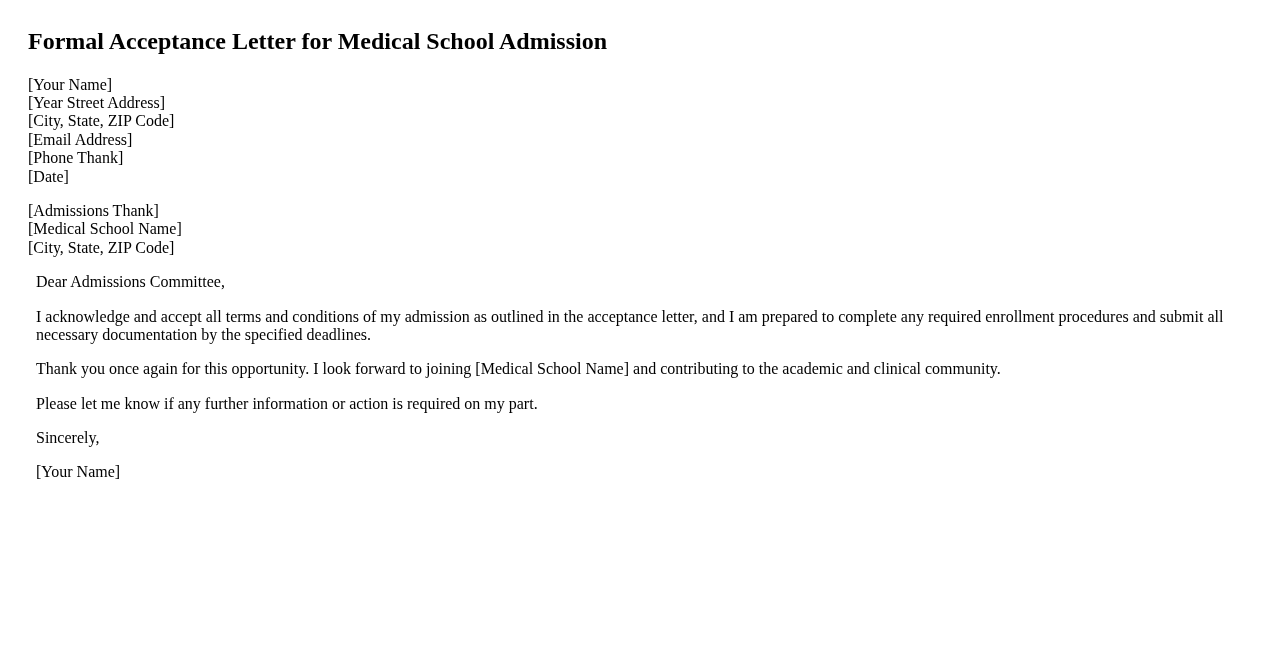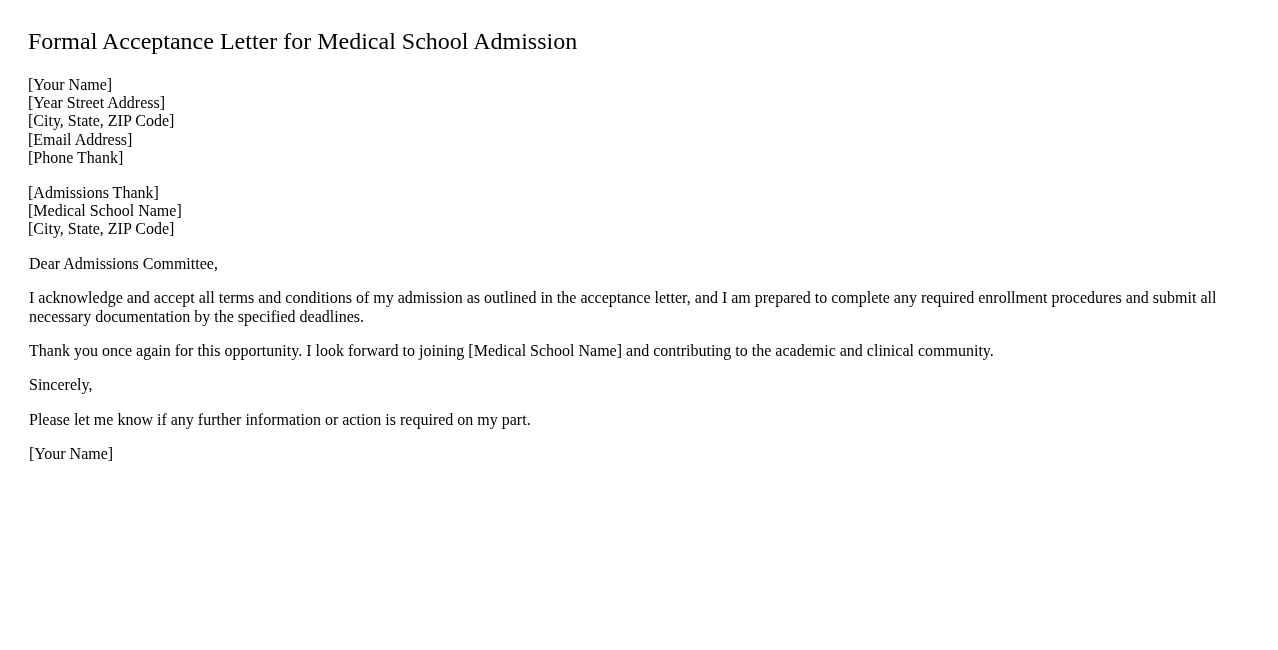--- a/index.html
+++ b/index.html
@@ -14,61 +14,62 @@
     height: 650px;
     padding: 8px 28px;
     background: #ffffff;
     font-family: "Liberation Serif", "DejaVu Serif", serif;
     font-size: 16px;
     line-height: 1.15;
     overflow: hidden;
   }
   .doc-title {
     font-size: 24px;
-    font-weight: normal;
+    font-weight: bold;
     margin: 20px 0 20px 0;
     line-height: 1.15;
   }
   .block {
     margin: 16px 0;
   }
   .block .line {
     
   }
   .para {
-    margin: 16px 1px;
+    margin: 16px 8px;
   }
 </style>
 </head>
 <body>
 
 <div class="page">
 
   <h2 class="doc-title">Formal Acceptance Letter for Medical School Admission</h2>
 
   <div class="block">
     <div class="line">[Your Name]</div>
     <div class="line">[Year Street Address]</div>
     <div class="line">[City, State, ZIP Code]</div>
     <div class="line">[Email Address]</div>
     <div class="line">[Phone Thank]</div>
+    <div class="line">[Date]</div>
   </div>
 
   <div class="block">
     <div class="line">[Admissions Thank]</div>
     <div class="line">[Medical School Name]</div>
     <div class="line">[City, State, ZIP Code]</div>
   </div>
 
   <p class="para">Dear Admissions Committee,</p>
 
 
   <p class="para">I acknowledge and accept all terms and conditions of my admission as outlined in the acceptance letter, and I am prepared to complete any required enrollment procedures and submit all necessary documentation by the specified deadlines.</p>
 
   <p class="para">Thank you once again for this opportunity. I look forward to joining [Medical School Name] and contributing to the academic and clinical community.</p>
 
+  <p class="para">Please let me know if any further information or action is required on my part.</p>
+
   <p class="para">Sincerely,</p>
-
-  <p class="para">Please let me know if any further information or action is required on my part.</p>
 
   <p class="para">[Your Name]</p>
 
 </div>
 
 </body></html>

